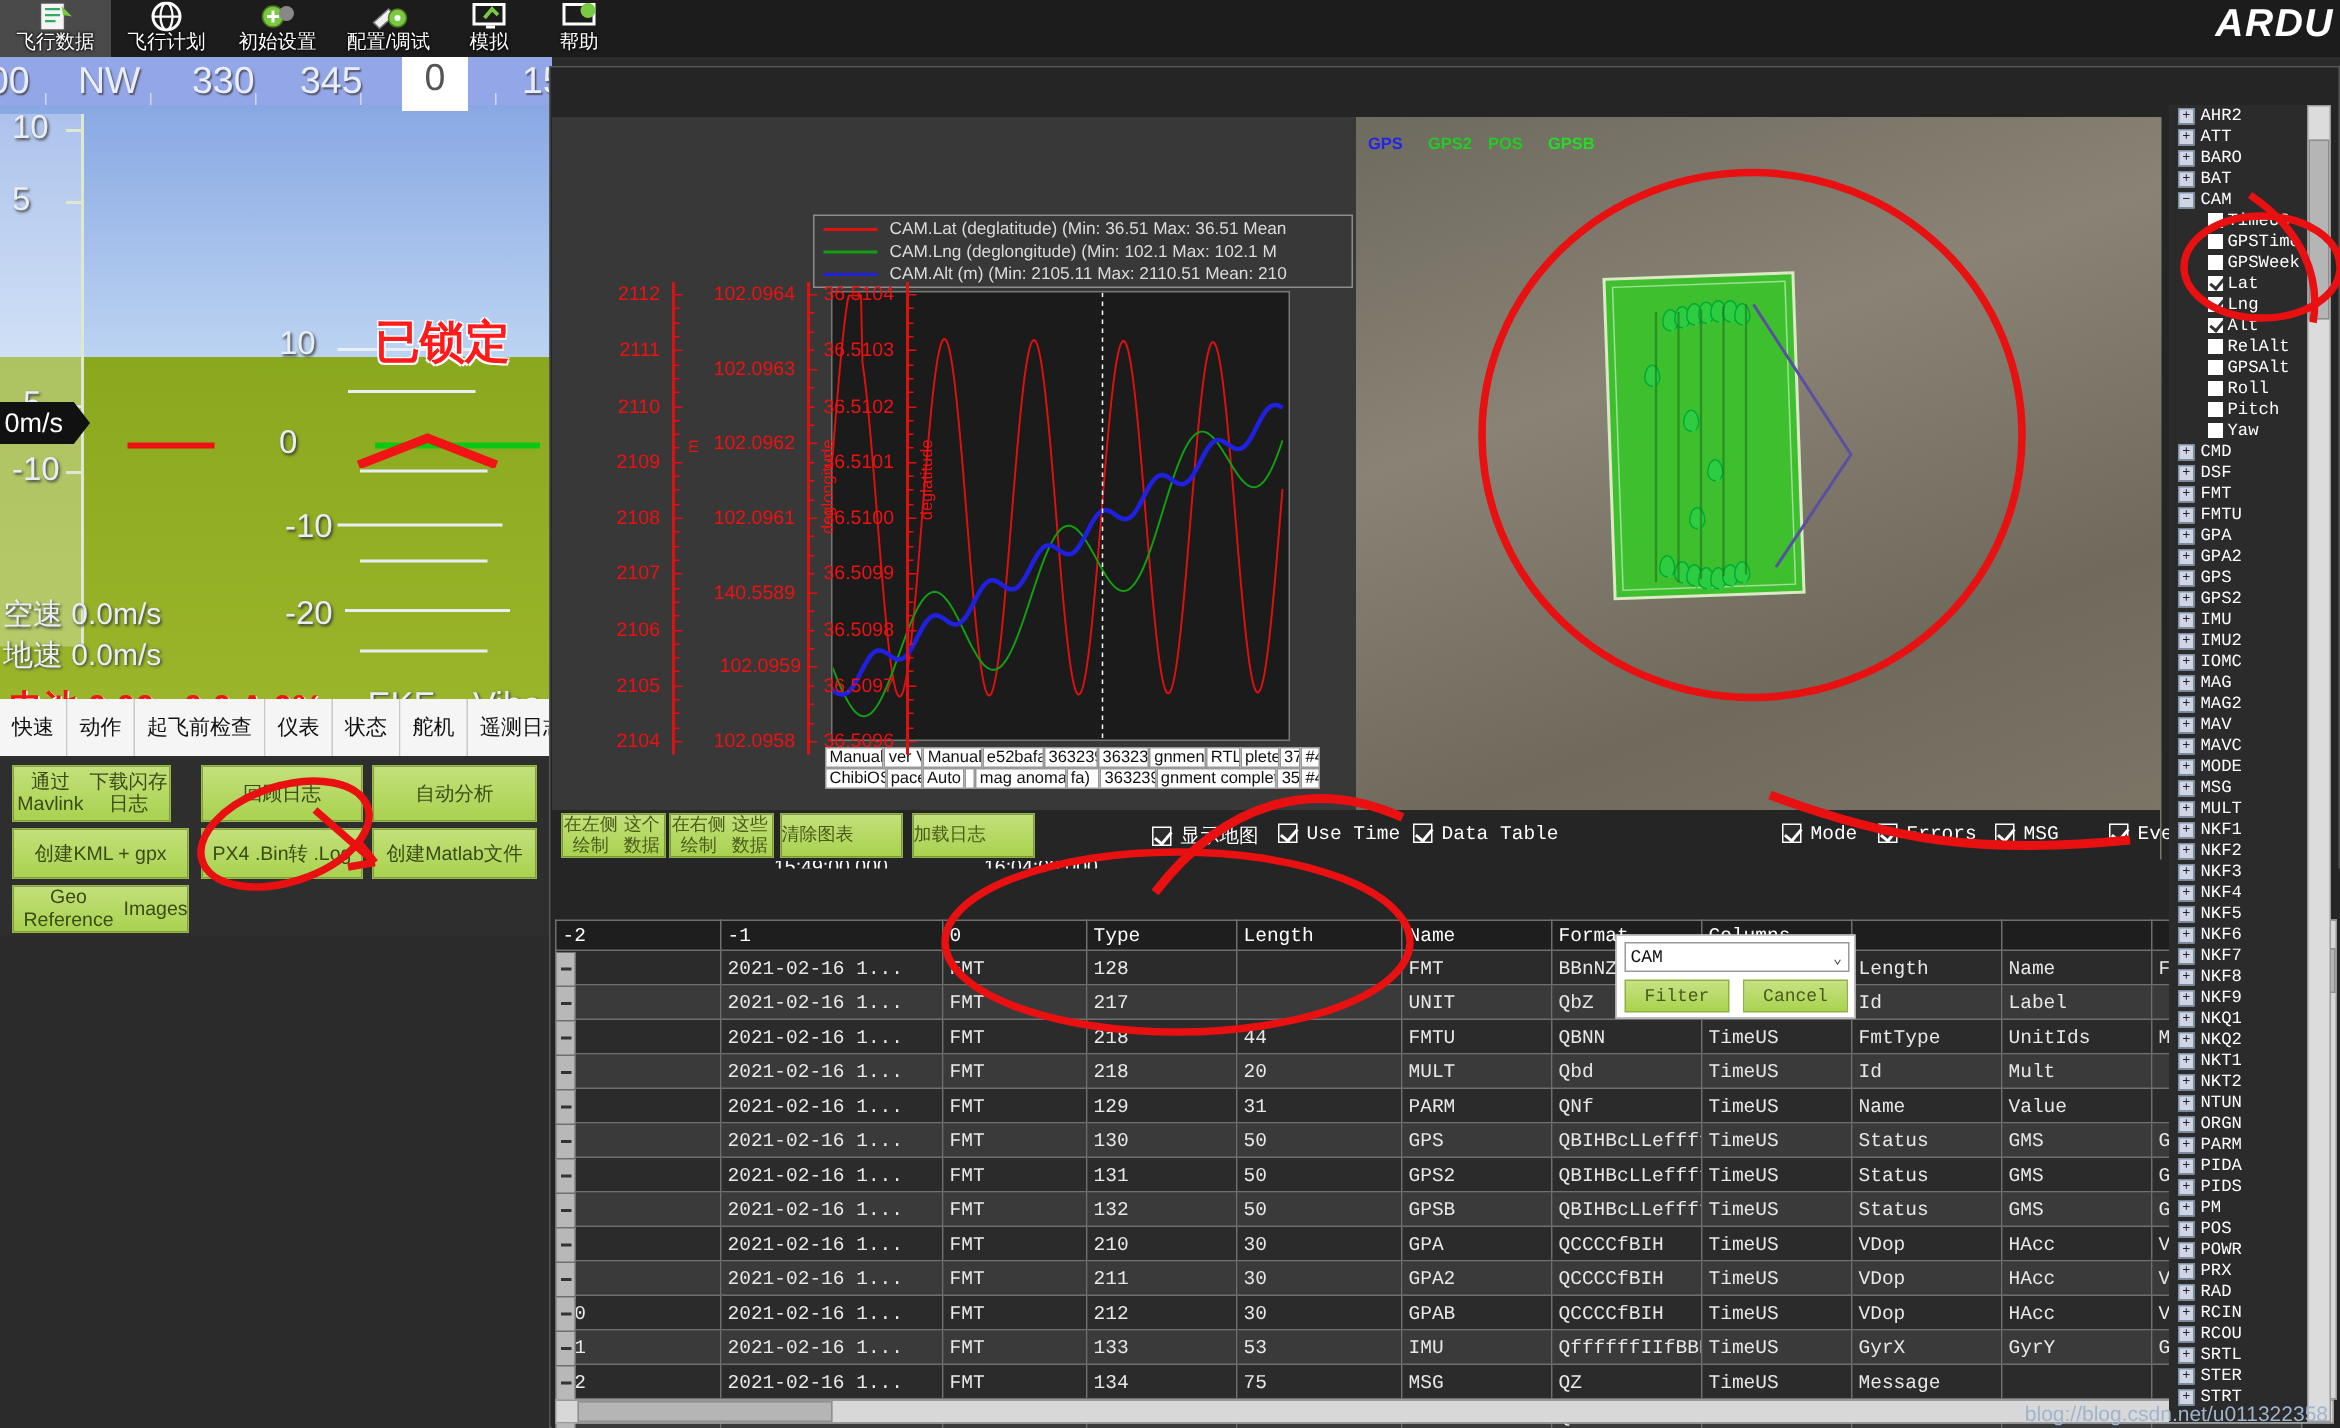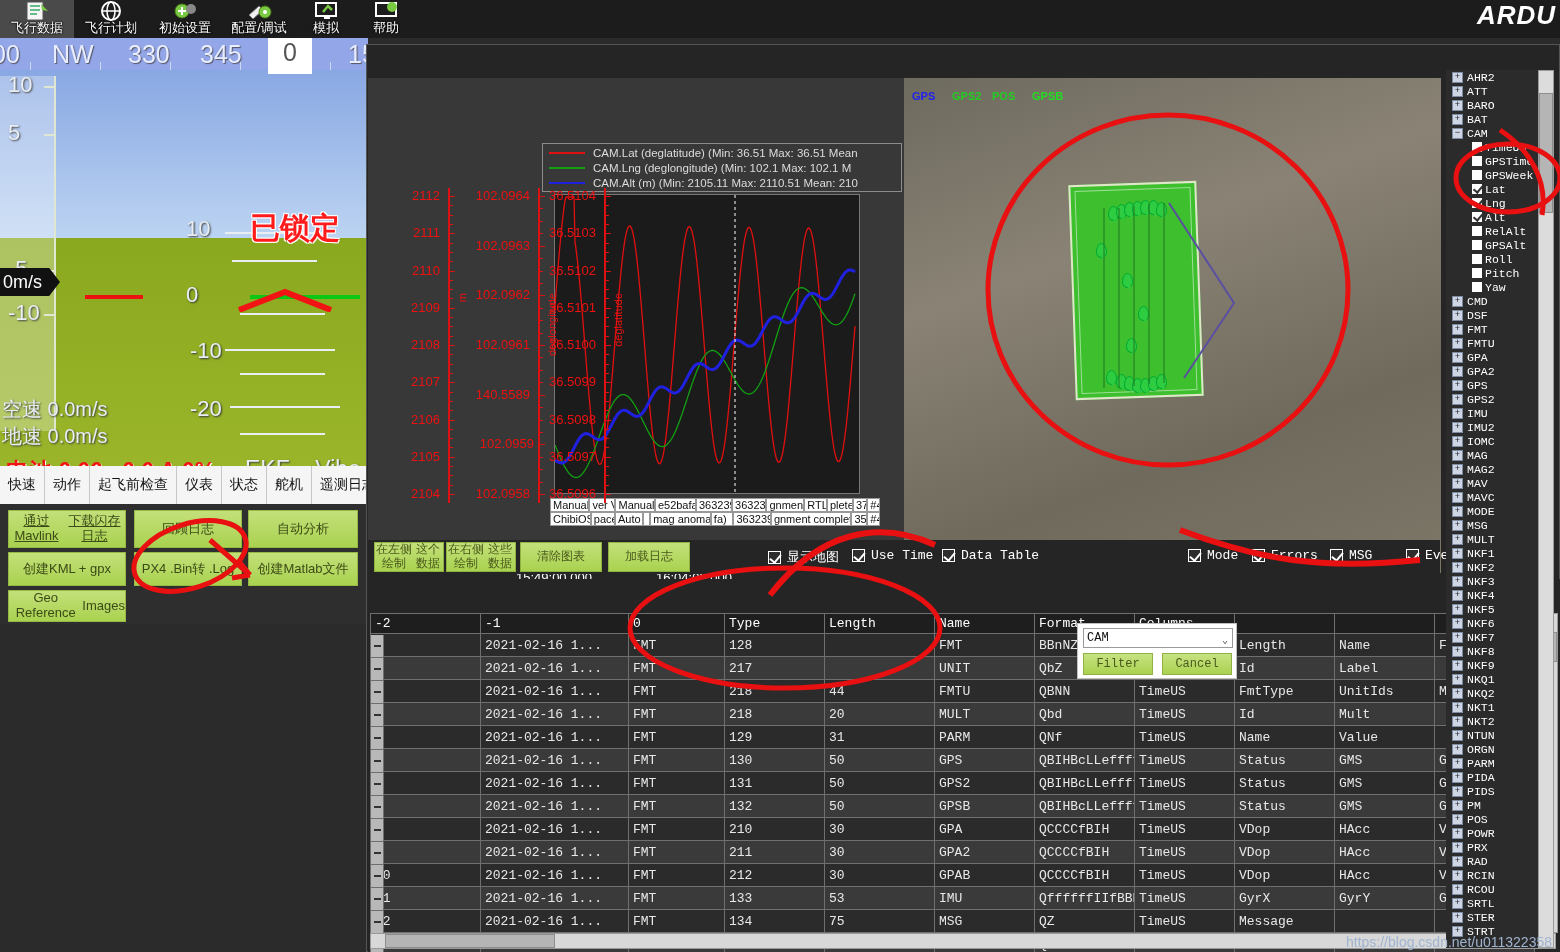--- a/index.html
+++ b/index.html
@@ -122,21 +122,21 @@
      border:1px solid #0a3; border-radius:50% 50% 50% 50%/60% 60% 40% 40%; }
   .pin:after { content:""; position:absolute; left:3.5px; top:11px; width:0; height:0;
      border-left:2px solid transparent; border-right:2px solid transparent; border-top:5px solid #2ecc40; }
   #map-attr { position:absolute; left:10px; bottom:5px; color:#2a2ad0; font-size:10.5px; }
 
   
   #chart-tb { position:absolute; left:1px; top:495px; width:1072px; height:34px;
      background:#252526; }
   .ctb-btn { position:absolute; background:linear-gradient(#c3e07a,#a9d24f);
      border:1px solid #8fb243; color:#4a5a1c; font-size:12px; display:flex;
-     align-items:center; justify-content:center; text-align:center; line-height:1.15; }
+     align-items:center; text-align:center; line-height:1.15; }
   .cb { position:absolute; display:flex; align-items:center; color:#fff;
      font-family:"Liberation Mono", monospace; font-size:13px; white-space:nowrap; }
   .cbx { width:13px; height:13px; border:1px solid #fff; background:#2d2d2d; margin-right:6px;
      position:relative; flex:none; }
   .cbx.on:after { content:""; position:absolute; left:3px; top:0px; width:5px; height:9px;
      border:solid #fff; border-width:0 2px 2px 0; transform:rotate(40deg); }
   #combo { position:absolute; left:1046px; top:544px; width:100px; height:20px;
      background:#3c3c3c; border:1px solid #bbb; color:#fff; font-size:12px;
      font-family:"Liberation Mono", monospace; padding-left:3px; line-height:18px; }
   #combo-arrow { position:absolute; right:0; top:0; width:17px; height:18px; background:#3c3c3c;
@@ -336,21 +336,21 @@
   <div id="mp-tabs">
         <div class="mp-tab">快速</div>
         <div class="mp-tab">动作</div>
         <div class="mp-tab">起飞前检查</div>
         <div class="mp-tab">仪表</div>
         <div class="mp-tab">状态</div>
         <div class="mp-tab">舵机</div>
         <div class="mp-tab">遥测日志</div>
       </div>
   <div id="mp-btn-panel">
-        <div class="mp-btn" style="left: 8px; top: 6px; width: 118px; height: 38px; text-decoration: underline;">
+        <div class="mp-btn" style="left: 8px; top: 6px; width: 106px; height: 38px;">
           <div>通过Mavlink</div>
           <div>下载闪存日志</div>
         </div>
         <div class="mp-btn" style="left: 134px; top: 6px; width: 108px; height: 38px;">
           <div>回顾日志</div>
         </div>
         <div class="mp-btn" style="left: 248px; top: 6px; width: 110px; height: 38px;">
           <div>自动分析</div>
         </div>
         <div class="mp-btn" style="left: 8px; top: 48px; width: 118px; height: 34px;">
@@ -1141,15 +1141,15 @@
   <ellipse cx="1168" cy="290" rx="180" ry="175" fill="none" stroke="#e81010" stroke-width="5"></ellipse>
   <ellipse cx="1508" cy="178" rx="52" ry="34" fill="none" stroke="#e81010" stroke-width="5"></ellipse>
   <ellipse cx="190" cy="556" rx="58" ry="32" fill="none" stroke="#e81010" stroke-width="5" transform="rotate(-18 190 556)"></ellipse>
   <path d="M210 540 L250 575 M250 575 L238 560 M250 575 L232 578" fill="none" stroke="#e81010" stroke-width="5"></path>
   <ellipse cx="785" cy="628" rx="155" ry="60" fill="none" stroke="#e81010" stroke-width="5"></ellipse>
   <path d="M770 595 C820 530 880 520 935 545" fill="none" stroke="#e81010" stroke-width="6"></path>
   <path d="M1180 530 C1260 560 1320 570 1420 560" fill="none" stroke="#e81010" stroke-width="6"></path>
   <path d="M1500 130 C1530 150 1548 180 1542 215" fill="none" stroke="#e81010" stroke-width="5"></path>
 </svg>
 
-<div id="watermark">https://blog.csdn.net/u011322358</div>
+<div id="watermark">blog://blog.csdn.net/u011322358</div>
 
 </div>
 
 </body></html>

